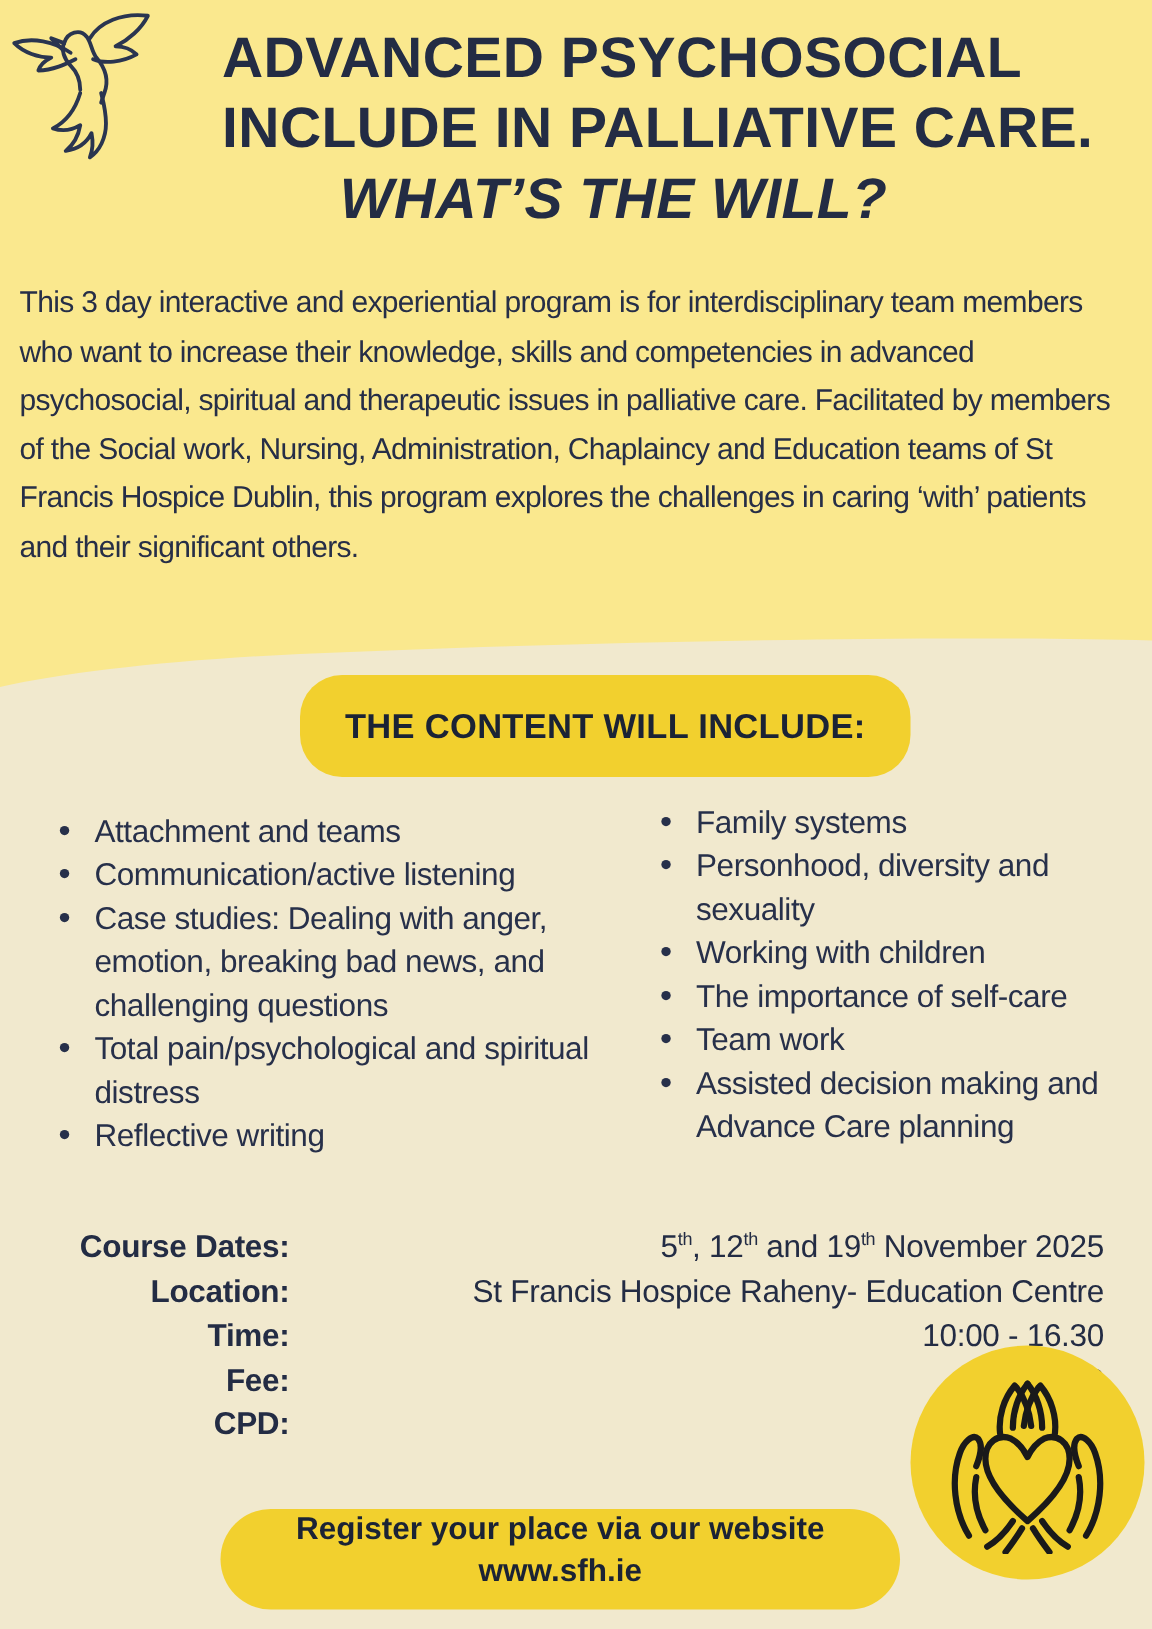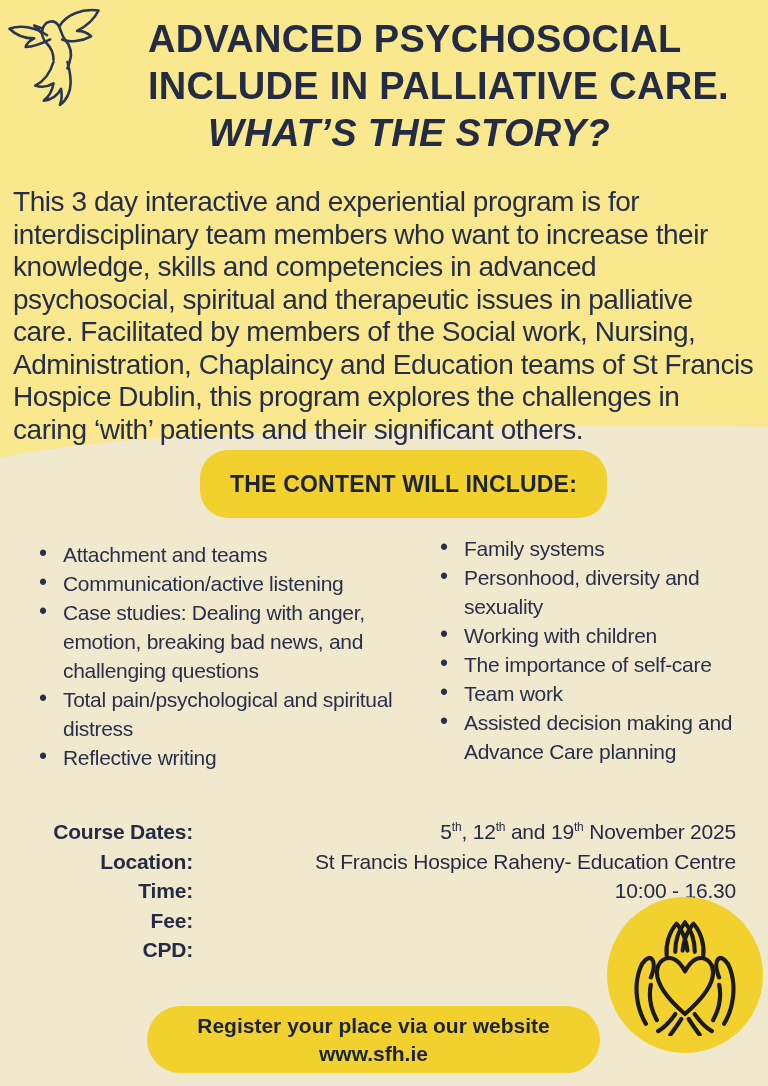--- a/index.html
+++ b/index.html
@@ -20,41 +20,41 @@
   .top-band{position:absolute;top:0;left:0;width:768px;height:470px;}
   
   .dove{position:absolute;top:6px;left:2px;width:118px;height:112px;}
   
   .title{position:absolute;top:16px;left:148px;width:522px;
     font-size:38px;font-weight:700;letter-spacing:.3px;line-height:47px;color:var(--ink);}
   .title .t-line{white-space:nowrap;}
   .title .t-italic{font-style:italic;text-align:center;}
   
   .intro{position:absolute;top:186px;left:13px;width:745px;
-    font-size:28px;line-height:32.5px;letter-spacing:-.45px;color:#262e47;}
+    font-size:20px;line-height:32.5px;letter-spacing:-.45px;color:#262e47;}
   
   .content-pill{position:absolute;top:450px;left:200px;width:407px;height:68px;
     background:var(--accent);border-radius:28px;display:flex;align-items:center;justify-content:center;
     font-size:23px;font-weight:700;letter-spacing:.2px;color:#1b2335;}
   
   .topics{position:absolute;list-style:none;font-size:21px;line-height:29px;letter-spacing:-.3px;color:#27304a;}
   .topics.left{top:540px;left:36px;width:392px;}
   .topics.right{top:534px;left:437px;width:330px;}
   .topics li{position:relative;padding-left:27px;}
   .topics li::before{content:"\2022";position:absolute;left:3px;top:-1px;font-size:23px;}
   
   .details{position:absolute;top:817px;left:36px;width:700px;
     font-size:21px;line-height:29.5px;letter-spacing:-.2px;text-align:right;}
   .drow{display:grid;grid-template-columns:157px 1fr;}
   .dlabel{font-weight:700;}
   .dvalue sup{font-size:12px;line-height:0;}
   
   .register{position:absolute;top:1006px;left:147px;width:453px;height:67px;
     background:var(--accent);border-radius:34px;display:flex;flex-direction:column;
-    align-items:center;justify-content:center;cursor:pointer;
+    align-items:center;cursor:pointer;
     font-size:21px;font-weight:700;line-height:28px;color:#1b2335;}
   
   .badge{position:absolute;top:897px;left:607px;width:156px;height:156px;border-radius:50%;
     background:var(--accent);display:flex;align-items:center;justify-content:center;}
   .badge svg{width:122px;height:122px;}
 </style>
 </head>
 <body>
 
 <div class="poster">
@@ -68,21 +68,21 @@
     <path d="M42 27 C32 20 18 17 7 21 C13 27 22 30 30 30 C26 32 23 35 22 38 C31 38 39 34 45 31"></path>
     <path d="M38 21 C40 14 48 12 52 17 C55 21 55 26 58 30 C64 37 66 44 63 52 L61 58"></path>
     <path d="M38 21 C36 25 38 31 42 35 C46 39 48 44 48 50"></path>
     <path d="M38 21 L30 18 L37 25"></path>
     <path d="M48 52 C45 62 39 70 31 74 C37 76 43 75 48 72 C47 78 44 84 39 88 C46 87 52 83 55 77 C56 82 56 87 54 92 C60 88 64 80 64 71 C64 63 62 56 61 52"></path>
   </svg>
 
   <div class="title">
     <div class="t-line">ADVANCED PSYCHOSOCIAL</div>
     <div class="t-line">INCLUDE IN PALLIATIVE CARE.</div>
-    <div class="t-line t-italic">WHAT’S THE STORY?</div>
+    <div class="t-line t-italic">WHAT’S THE WILL?</div>
   </div>
 
   <p class="intro">This 3 day interactive and experiential program is for interdisciplinary team members who want to increase their knowledge, skills and competencies in advanced psychosocial, spiritual and therapeutic issues in palliative care. Facilitated by members of the Social work, Nursing, Administration, Chaplaincy and Education teams of St Francis Hospice Dublin, this program explores the challenges in caring ‘with’ patients and their significant others.</p>
 
   <div class="content-pill">
     <span>THE CONTENT WILL INCLUDE:</span>
   </div>
 
   <ul class="topics left">
       <li>Attachment and teams</li>

